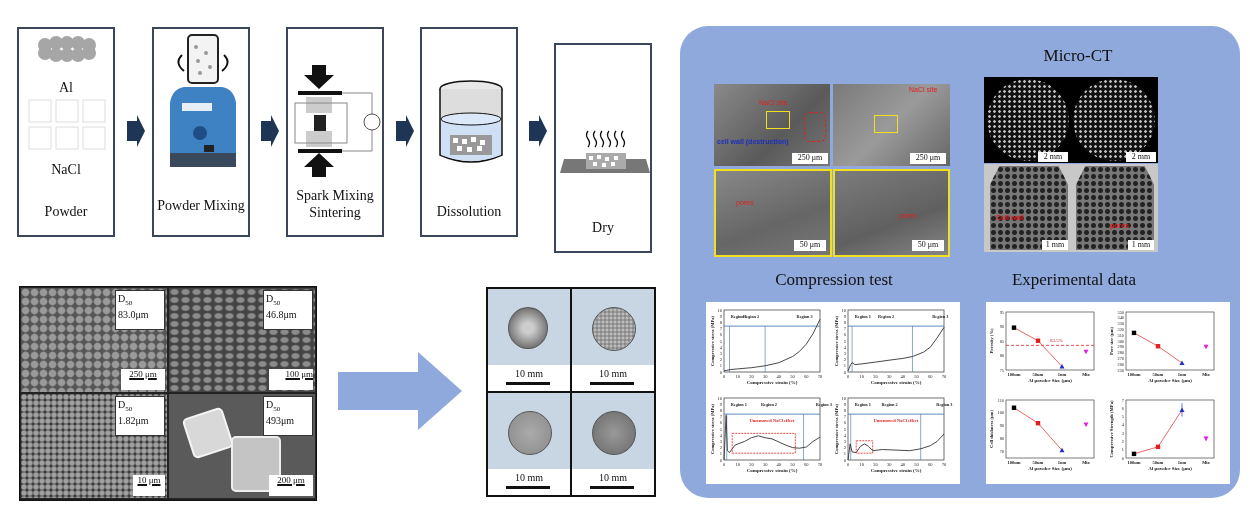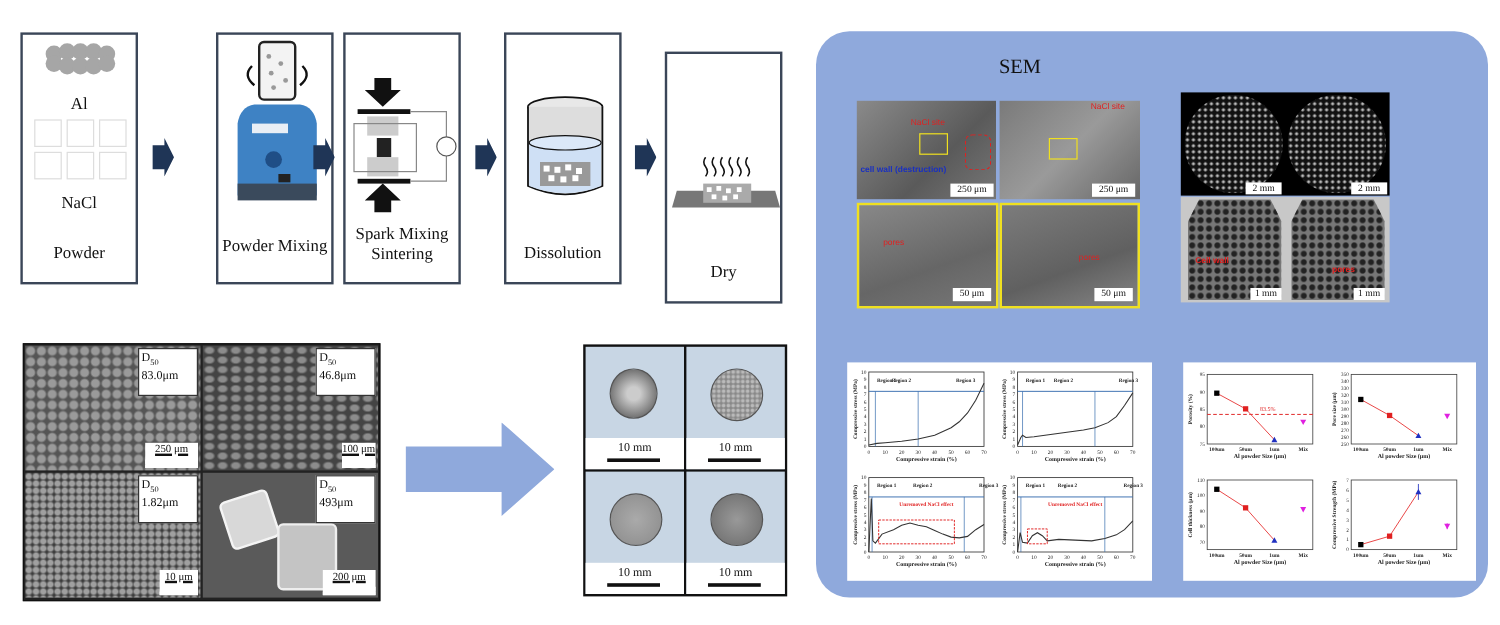--- a/index.html
+++ b/index.html
@@ -44,21 +44,21 @@
         <rect x="55" y="28" width="22" height="22"></rect>
     </g>
   </svg>
   <div class="lbl" style="top:132px;">NaCl</div>
   <div class="lbl" style="top:174px;">Powder</div>
 </div>
 <svg class="arrow" style="left:127px;top:115px" viewBox="0 0 18 32">
     <path d="M0 6h10V0l8 16-8 16v-6H0z" fill="#1f3556"></path>
   </svg>
 
-<div class="step" style="left:152px;margin-left:28px;">
+<div class="step" style="left:152px;">
   <svg class="abs" style="left:6px;top:4px" width="86" height="150">
     <rect x="28" y="2" width="30" height="48" rx="4" fill="#f3f3f3" stroke="#222" stroke-width="2"></rect>
     <g fill="#999">
         <circle cx="36" cy="14" r="2"></circle>
         <circle cx="46" cy="20" r="2"></circle>
         <circle cx="38" cy="28" r="2"></circle>
         <circle cx="50" cy="34" r="2"></circle>
         <circle cx="40" cy="40" r="2"></circle>
       </g>
     <path d="M22 22 q-8 8 2 16" fill="none" stroke="#111" stroke-width="2"></path>
@@ -147,21 +147,21 @@
       <div class="abs" style="left: 1px; top: 1px; width: 146px; height: 104px; background: radial-gradient(circle, rgb(154, 154, 154) 3px, rgb(85, 85, 85) 4.5px) 0px 0px / 9px 9px; overflow: hidden;">
         <div class="abs" style="right: 2px; top: 2px; width: 50px; height: 40px; background: rgb(255, 255, 255); border: 1px solid rgb(51, 51, 51); font-size: 10px; line-height: 11px; padding: 2px; box-sizing: border-box;">
           <div>D<sub style="font-size:7px">50</sub><br>83.0μm</div>
         </div>
         <div class="abs" style="right: 2px; bottom: 2px; width: 44px; height: 18px; background: rgb(255, 255, 255); font-size: 9px; text-align: center; border-bottom: 3px solid rgb(255, 255, 255); box-shadow: rgb(255, 255, 255) 0px -4px 0px inset;"><span style="text-decoration:underline;text-decoration-thickness:2px">250 μm</span></div>
       </div>
       <div class="abs" style="left: 149px; top: 1px; width: 146px; height: 104px; background: radial-gradient(rgb(140, 140, 140) 3px, rgb(68, 68, 68) 5px) 0px 0px / 11px 8px; overflow: hidden;">
         <div class="abs" style="right: 2px; top: 2px; width: 50px; height: 40px; background: rgb(255, 255, 255); border: 1px solid rgb(51, 51, 51); font-size: 10px; line-height: 11px; padding: 2px; box-sizing: border-box;">
           <div>D<sub style="font-size:7px">50</sub><br>46.8μm</div>
         </div>
-        <div class="abs" style="right: 2px; bottom: 2px; width: 28px; height: 18px; background: rgb(255, 255, 255); font-size: 9px; text-align: left; border-bottom: 3px solid rgb(255, 255, 255); box-shadow: rgb(255, 255, 255) 0px -4px 0px inset;"><span style="text-decoration:underline;text-decoration-thickness:2px">100 μm</span></div>
+        <div class="abs" style="right: 2px; bottom: 2px; width: 44px; height: 18px; background: rgb(255, 255, 255); font-size: 9px; text-align: right; border-bottom: 3px solid rgb(255, 255, 255); box-shadow: rgb(255, 255, 255) 0px -4px 0px inset;"><span style="text-decoration:underline;text-decoration-thickness:2px">100 μm</span></div>
       </div>
       <div class="abs" style="left: 1px; top: 107px; width: 146px; height: 104px; background: radial-gradient(circle, rgb(160, 160, 160) 2px, rgb(60, 60, 60) 3.5px) 0px 0px / 6px 6px; overflow: hidden;">
         <div class="abs" style="right: 2px; top: 2px; width: 50px; height: 40px; background: rgb(255, 255, 255); border: 1px solid rgb(51, 51, 51); font-size: 10px; line-height: 11px; padding: 2px; box-sizing: border-box;">
           <div>D<sub style="font-size:7px">50</sub><br>1.82μm</div>
         </div>
         <div class="abs" style="right: 2px; bottom: 2px; width: 32px; height: 18px; background: rgb(255, 255, 255); font-size: 9px; text-align: center; border-bottom: 3px solid rgb(255, 255, 255); box-shadow: rgb(255, 255, 255) 0px -4px 0px inset;"><span style="text-decoration:underline;text-decoration-thickness:2px">10 μm</span></div>
       </div>
       <div class="abs" style="left: 149px; top: 107px; width: 146px; height: 104px; background: rgb(90, 90, 90); overflow: hidden;">
         <div class="abs" style="left:18px;top:18px;width:38px;height:38px;background:#d8d8d8;border:2px solid #f4f4f4;border-radius:5px;transform:rotate(-18deg)"></div>
         <div class="abs" style="left:62px;top:42px;width:46px;height:52px;background:#c4c4c4;border:2px solid #eee;border-radius:5px;"></div>
@@ -204,21 +204,21 @@
         <div class="abs" style="left:20px;top:18px;width:42px;height:42px;border-radius:50%;background:radial-gradient(circle,#999,#6a6a6a);border:1px solid #555"></div>
     <div class="abs" style="left:0;bottom:0;width:82px;height:26px;background:#fff;">
       <div class="abs" style="left:0;right:0;top:3px;text-align:center;font-size:10px;">10 mm</div>
       <div class="abs" style="left:18px;top:17px;width:44px;height:3px;background:#111;"></div>
     </div>
       </div>
     </div>
 </div>
 
 <div class="panel">
-  <div class="ptitle" style="left:70px;top:20px;">SEM</div>
+  <div class="ptitle" style="left:298px;top:20px;">Micro-CT</div>
 
   <div class="abs" style="left:34px;top:58px;width:236px;height:172px;background:#8fa9dc;">
     <div class="abs semimg" style="left:0;top:0;width:116px;height:82px;background:linear-gradient(135deg,#8a8a8a,#5a5a5a 60%,#777);"></div>
     <div class="abs semimg" style="left:119px;top:0;width:117px;height:82px;background:linear-gradient(135deg,#7a7a7a,#9a9a9a 50%,#666);"></div>
     <div class="abs" style="left:52px;top:27px;width:22px;height:16px;border:1.5px solid #f0e020;"></div>
     <div class="abs" style="left:160px;top:31px;width:22px;height:16px;border:1.5px solid #f0e020;"></div>
     <div class="abs" style="left:90px;top:28px;width:20px;height:28px;border:1.5px dashed #e02020;border-radius:6px;"></div>
     <div class="abs" style="left:45px;top:15px;font-size:7px;color:#e02020;font-family:'Liberation Sans',sans-serif;">NaCl site</div>
     <div class="abs" style="left:150px;top:2px;font-size:7px;color:#e02020;font-family:'Liberation Sans',sans-serif;left:195px;">NaCl site</div>
     <div class="abs" style="left:3px;top:54px;font-size:7px;color:#1a30c0;font-family:'Liberation Sans',sans-serif;font-weight:bold;">cell wall (destruction)</div>
@@ -242,20 +242,22 @@
     <div class="abs" style="left:0;top:87px;width:174px;height:88px;background:#c8c8c8;">
       <div class="abs" style="left:6px;top:2px;width:78px;height:84px;background:radial-gradient(circle,#222 2px,transparent 3px) 0 0/7px 7px,#777;clip-path:polygon(12% 0,88% 0,100% 22%,100% 100%,0 100%,0 22%);"></div>
       <div class="abs" style="left:92px;top:2px;width:78px;height:84px;background:radial-gradient(circle,#222 2px,transparent 3px) 0 0/7px 7px,#777;clip-path:polygon(12% 0,88% 0,100% 22%,100% 100%,0 100%,0 22%);"></div>
       <div class="abs" style="left:12px;top:50px;font-size:7px;color:#e02020;font-family:'Liberation Sans',sans-serif;font-weight:bold;">Cell wall</div>
       <div class="abs" style="left:126px;top:58px;font-size:7px;color:#e02020;font-family:'Liberation Sans',sans-serif;font-weight:bold;">pores</div>
       <div class="cap" style="left:58px;top:76px;width:26px;height:10px;">1 mm</div>
       <div class="cap" style="left:144px;top:76px;width:26px;height:10px;">1 mm</div>
     </div>
   </div>
 
+  <div class="ptitle" style="left:54px;top:244px;">Compression test</div>
+  <div class="ptitle" style="left:294px;top:244px;">Experimental data</div>
 
   <div class="chartbox" style="left:26px;top:276px;width:254px;height:182px;">
     <svg id="compsvg" width="254" height="182">
         <g>
           <rect x="18" y="8" width="96" height="62" fill="none" stroke="#333" stroke-width="0.7"></rect>
           <text x="18" y="76" font-size="4.5" text-anchor="middle" fill="#222">0</text>
           <text x="31.714285714285715" y="76" font-size="4.5" text-anchor="middle" fill="#222">10</text>
           <text x="45.42857142857143" y="76" font-size="4.5" text-anchor="middle" fill="#222">20</text>
           <text x="59.14285714285714" y="76" font-size="4.5" text-anchor="middle" fill="#222">30</text>
           <text x="72.85714285714286" y="76" font-size="4.5" text-anchor="middle" fill="#222">40</text>

